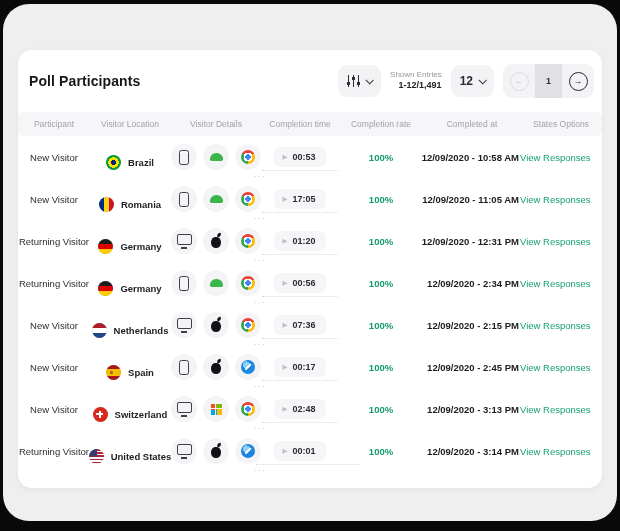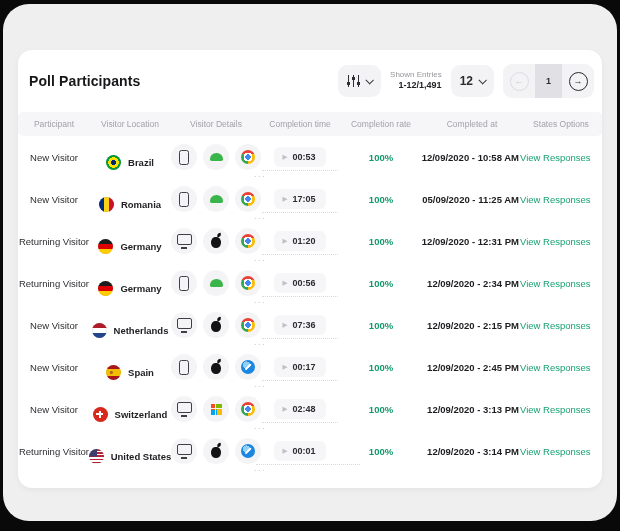--- a/index.html
+++ b/index.html
@@ -200,21 +200,21 @@
       <span class="chip" data-icon="chrome"></span>
       <span class="dots">...</span>
     </div>
     <div class="cell c-time">
       <span class="time-chip">
         <span class="play">▶</span>
         <span class="time-val">17:05</span>
       </span>
     </div>
     <div class="cell c-rate">100%</div>
-    <div class="cell c-date">05/09/2020 - 11:25 AM</div>
+    <div class="cell c-date">12/09/2020 - 11:05 AM</div>
     <div class="cell c-action">
           <a class="view-link">View Responses</a>
         </div>
   </div>
 
   <div class="grid row">
     <div class="cell c-participant">Returning Visitor</div>
     <div class="cell c-location">
       <span class="flag" data-flag="de"></span>
       <span class="country">Germany</span>

